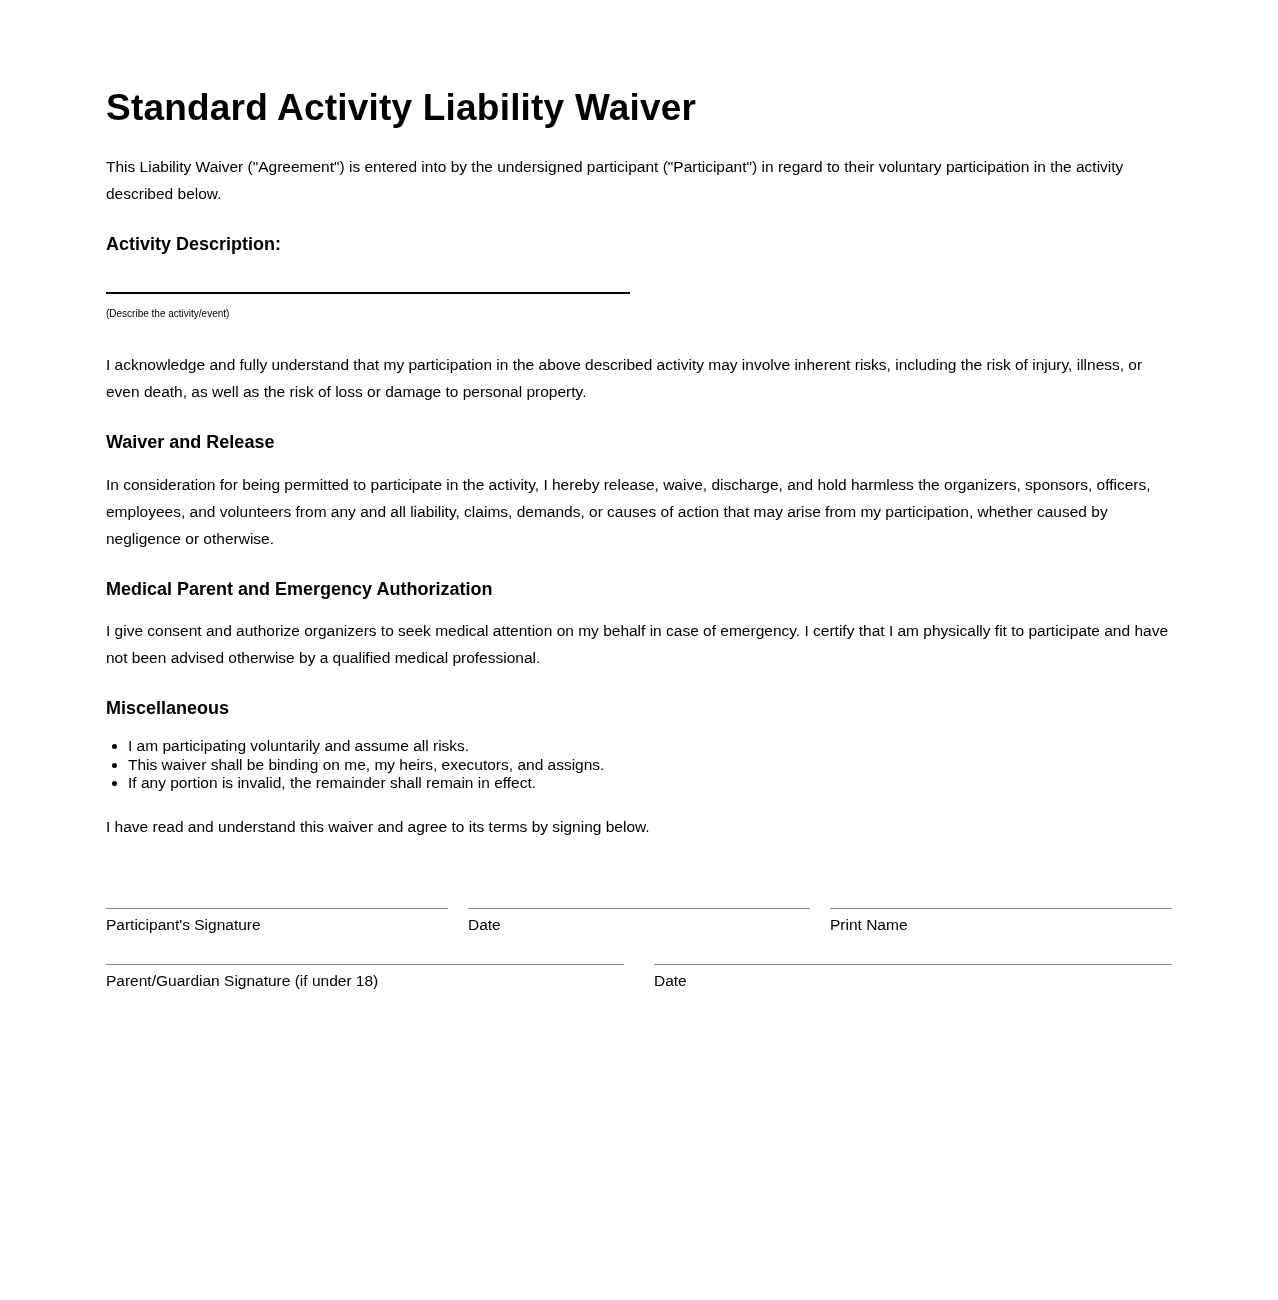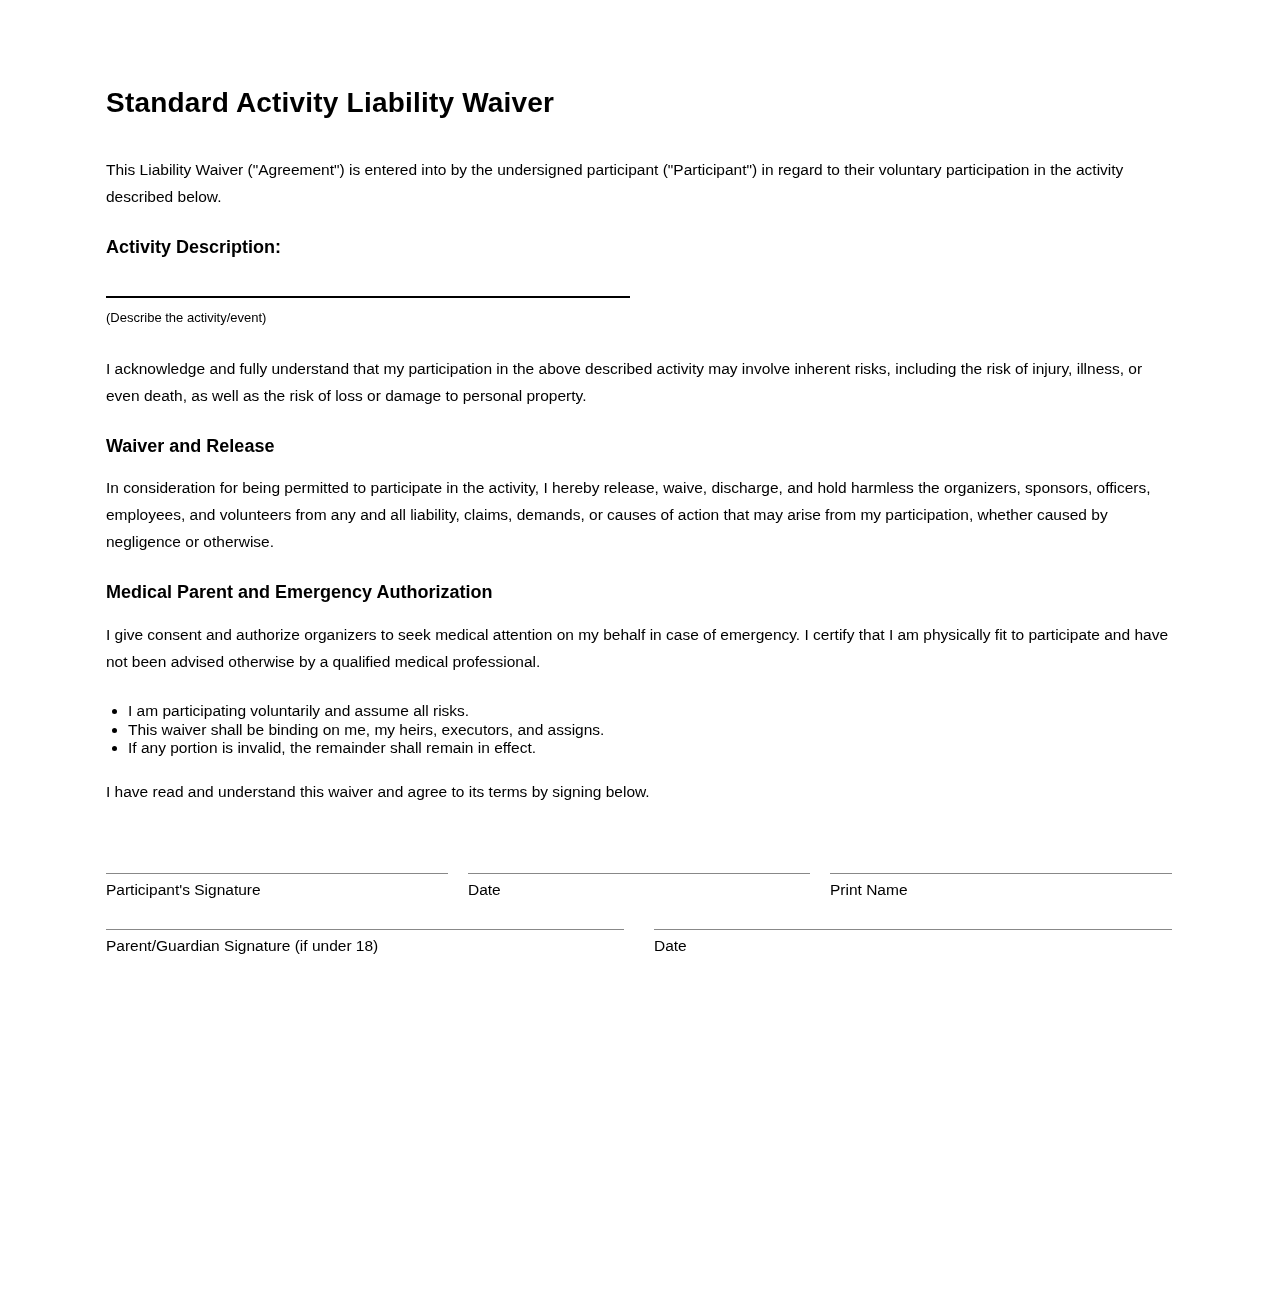--- a/index.html
+++ b/index.html
@@ -10,45 +10,45 @@
     font-family: "Liberation Sans", "DejaVu Sans", sans-serif;
   }
   .page {
     width: 1066px;
     margin: 0 auto;
     padding-top: 87px;
     padding-bottom: 215px;
     font-size: 15.5px;
   }
   h1.doc-title {
-    font-size: 28px;
+    font-size: 37px;
     font-weight: bold;
     line-height: 1.15;
-    margin: 0 0 37px 0;
+    margin: 0 0 23px 0;
     letter-spacing: 0.2px;
   }
   .body-text {
     font-size: 15.5px;
     line-height: 27px;
     margin: 0 0 27px 0;
   }
   h3.section-heading {
     font-size: 18px;
     font-weight: bold;
     line-height: 1.2;
     margin: 13px 0 17px 0;
   }
   .activity-line {
     width: 524px;
     height: 0;
     border-bottom: 2px solid #000000;
     margin-top: 37px;
   }
   .hint-text {
-    font-size: 13px;
+    font-size: 10px;
     line-height: 20px;
     margin: 10px 0 27px 0;
   }
   ul.misc-list {
     margin: 0 0 21px 0;
     padding-left: 22px;
     line-height: 1.14;
   }
   ul.misc-list li {
     margin: 0 0 1px 0;
@@ -89,20 +89,21 @@
   <p class="hint-text">(Describe the activity/event)</p>
 
   <p class="body-text">I acknowledge and fully understand that my participation in the above described activity may involve inherent risks, including the risk of injury, illness, or even death, as well as the risk of loss or damage to personal property.</p>
 
   <h3 class="section-heading">Waiver and Release</h3>
   <p class="body-text">In consideration for being permitted to participate in the activity, I hereby release, waive, discharge, and hold harmless the organizers, sponsors, officers, employees, and volunteers from any and all liability, claims, demands, or causes of action that may arise from my participation, whether caused by negligence or otherwise.</p>
 
   <h3 class="section-heading">Medical Parent and Emergency Authorization</h3>
   <p class="body-text">I give consent and authorize organizers to seek medical attention on my behalf in case of emergency. I certify that I am physically fit to participate and have not been advised otherwise by a qualified medical professional.</p>
 
+  <h3 class="section-heading">Miscellaneous</h3>
   <ul class="misc-list">
     <li>I am participating voluntarily and assume all risks.</li>
     <li>This waiver shall be binding on me, my heirs, executors, and assigns.</li>
     <li>If any portion is invalid, the remainder shall remain in effect.</li>
   </ul>
 
   <p class="body-text">I have read and understand this waiver and agree to its terms by signing below.</p>
 
   <div class="sig-row sig-row-1">
     <div class="sig-field">

